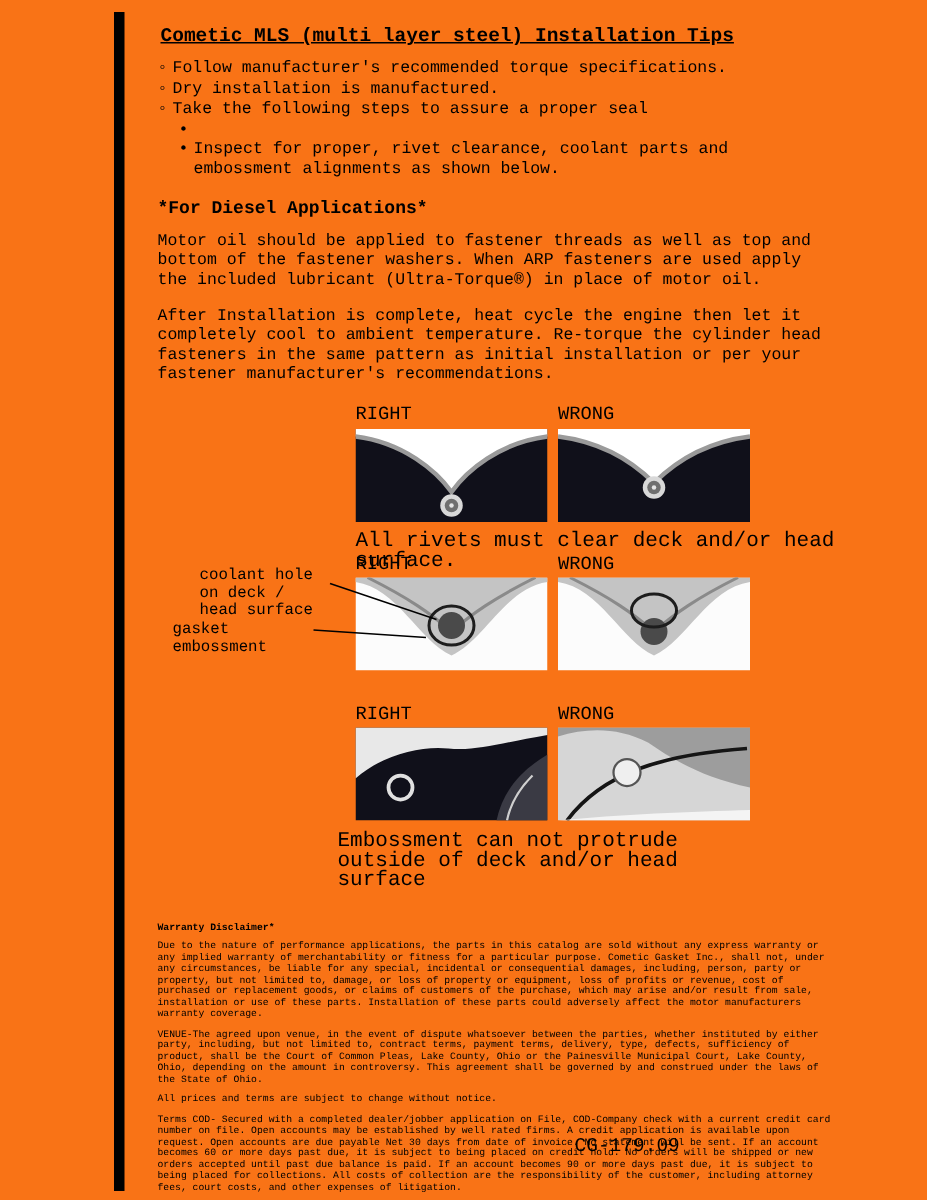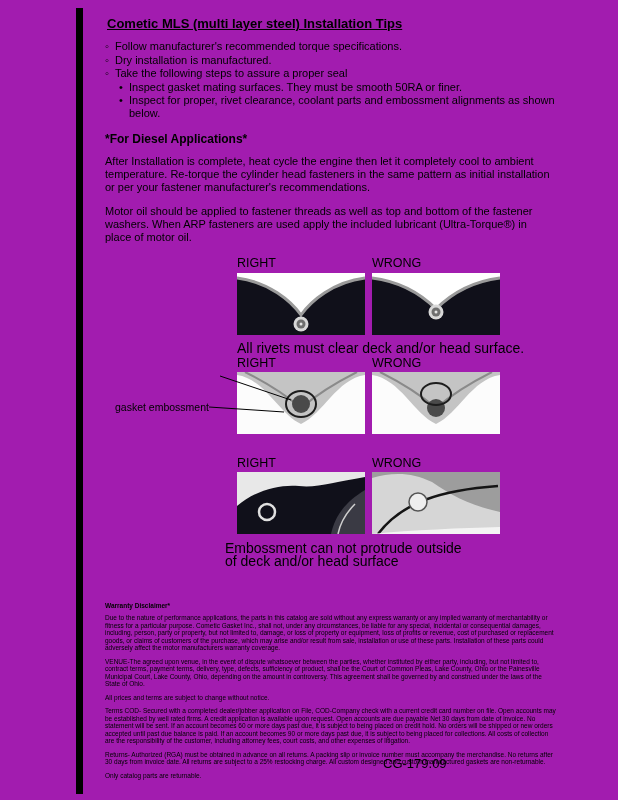--- a/index.html
+++ b/index.html
@@ -1,18 +1,18 @@
 <!DOCTYPE html>
 <html><head>
 <meta charset="utf-8">
 <style>
   html,body { margin:0; padding:0; background:#ffffff; }
   .page {
-    position:relative; width:618px; height:800px; background:#a21caf;
-    font-family:Liberation Sans, sans-serif; color:#000; overflow:hidden;
+    position:relative; width:618px; height:800px; background:#f97316;
+    font-family:Liberation Mono, monospace; color:#000; overflow:hidden;
   }
   .edge-bar { position:absolute; left:76px; top:8px; width:7px; height:786px; background:#000; }
   .content { position:absolute; left:105px; top:16px; width:452px; }
 
   h1.title { font-size:13px; font-weight:bold; text-decoration:underline; margin:0 0 9px 2px; }
 
   .tips { font-size:11px; line-height:12.5px; }
   .tip-line { display:flex; margin-bottom:1px; }
   .tip-line .marker { width:10px; flex:0 0 10px; text-align:left; }
   .tip-line.sub { margin-left:14px; }
@@ -53,31 +53,30 @@
       <div class="tip-line">
         <span class="marker">◦</span>
         <span>Dry installation is manufactured.</span>
       </div>
       <div class="tip-line">
         <span class="marker">◦</span>
         <span>Take the following steps to assure a proper seal</span>
       </div>
       <div class="tip-line sub">
         <span class="marker">•</span>
-        <span>Inspect gasket mating surfaces.  They must be smooth 50RA or finer.</span>
       </div>
       <div class="tip-line sub">
         <span class="marker">•</span>
         <span>Inspect for proper, rivet clearance, coolant parts and embossment alignments as shown below.</span>
       </div>
     </div>
 
     <div class="diesel-head">*For Diesel Applications*</div>
+    <p class="para">Motor oil should be applied to fastener threads as well as top and bottom of the fastener washers. When ARP fasteners are used apply the included lubricant (Ultra-Torque®) in place of motor oil.</p>
     <p class="para">After Installation is complete, heat cycle the engine then let it completely cool to ambient temperature. Re-torque the cylinder head fasteners in the same pattern as initial installation or per your fastener manufacturer's recommendations.</p>
-    <p class="para">Motor oil should be applied to fastener threads as well as top and bottom of the fastener washers. When ARP fasteners are used apply the included lubricant (Ultra-Torque®) in place of motor oil.</p>
 
     <div class="diagram">
 
       <div class="dlabel" style="left:132px; top:0;">RIGHT</div>
       <div class="dlabel" style="left:267px; top:0;">WRONG</div>
       <div class="dimg" style="left:132px; top:17px;">
         <svg viewBox="0 0 128 62">
           <rect width="128" height="62" fill="#10101a"></rect>
           <path d="M0,0 H128 V5 C96,9 74,28 64,42 C54,28 32,9 0,5 Z" fill="#ffffff"></path>
           <path d="M0,5 C32,9 54,28 64,42 C74,28 96,9 128,5" fill="none" stroke="#9a9a9a" stroke-width="3"></path>
@@ -93,20 +92,21 @@
           <path d="M0,5 C32,9 52,24 64,36 C76,24 96,9 128,5" fill="none" stroke="#9a9a9a" stroke-width="3"></path>
           <circle cx="64" cy="39" r="7.5" fill="#d8d8d8"></circle>
           <circle cx="64" cy="39" r="4.5" fill="#6f6f6f"></circle>
           <circle cx="64" cy="39" r="1.5" fill="#e5e5e5"></circle>
         </svg>
       </div>
       <div class="dcaption" style="left:132px; top:86px;">All rivets must clear deck and/or head surface.</div>
 
       <div class="dlabel" style="left:132px; top:100px;">RIGHT</div>
       <div class="dlabel" style="left:267px; top:100px;">WRONG</div>
+      <div class="annotation" style="left:28px; top:110px; width:86px;">coolant hole on deck / head surface</div>
       <div class="annotation" style="left:10px; top:146px; width:100px;">gasket embossment</div>
       <div class="dimg" style="left:132px; top:116px;">
         <svg viewBox="0 0 128 62">
           <rect width="128" height="62" fill="#fcfcfc"></rect>
           <path d="M0,0 H128 V3 C100,7 86,42 64,52 C42,42 28,7 0,3 Z" fill="#c4c4c4"></path>
           <path d="M8,0 C36,14 50,24 64,36 C78,24 92,14 120,0" fill="none" stroke="#8a8a8a" stroke-width="2"></path>
           <circle cx="64" cy="32" r="9" fill="#4a4a4a"></circle>
           <ellipse cx="64" cy="32" rx="15" ry="13" fill="none" stroke="#1d1d1d" stroke-width="2"></ellipse>
         </svg>
       </div>

